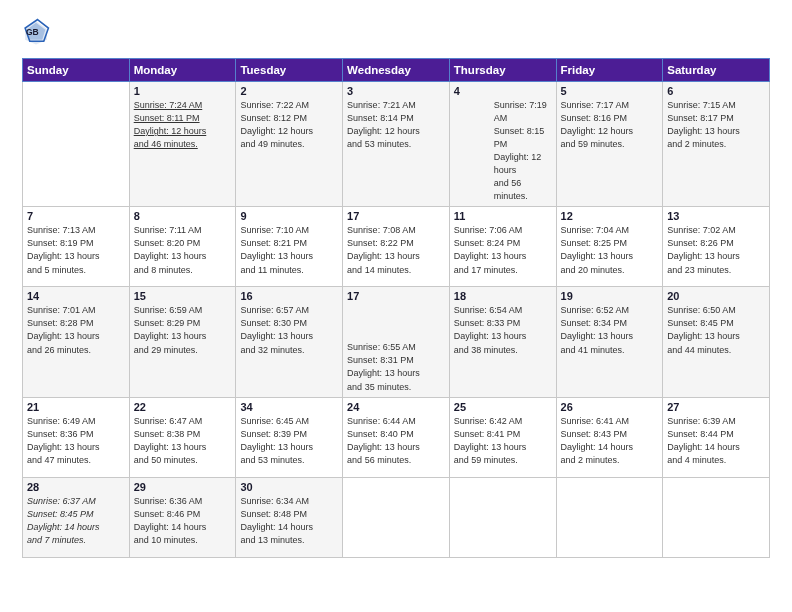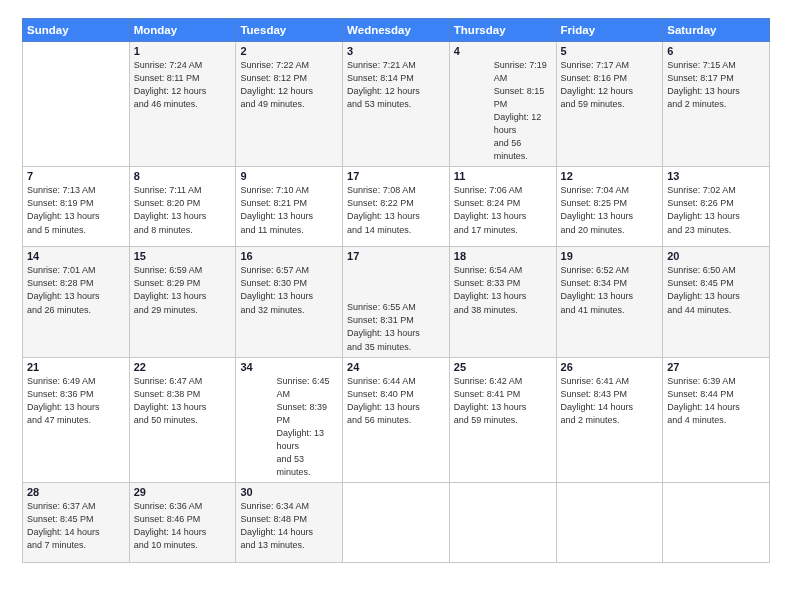--- a/index.html
+++ b/index.html
@@ -43,21 +43,21 @@
     .location {
       font-size: 14px;
       color: #444;
     }
     table {
       width: 100%;
       border-collapse: collapse;
       table-layout: fixed;
     }
     thead tr th {
-      background: #3b82f6;
+      background: #4c1d95;
       color: #fff;
       font-size: 11.5px;
       font-weight: bold;
       padding: 5px 4px;
       text-align: left;
       border: 1px solid #5580cc;
     }
     tbody tr td {
       border: 1px solid #c8c8c8;
       vertical-align: top;
@@ -85,39 +85,57 @@
       line-height: 1.45;
     }
     .empty-cell {
       background: #fff !important;
     }
   </style>
 </head>
 <body>
 
 <div class="page">
+  <div class="header">
+    <div class="logo">
+      <svg class="logo-icon" viewBox="0 0 36 36">
+        <polygon points="18,4 32,14 32,28 18,34 4,28 4,14" fill="#2962b8" opacity="0.15"></polygon>
+        <polygon points="20,2 34,13 28,30 10,30 4,13" fill="none" stroke="#2962b8" stroke-width="2"></polygon>
+        <polygon points="18,6 30,15 26,28 10,28 6,15" fill="#2962b8" opacity="0.3"></polygon>
+        <text x="5" y="22" font-size="11" font-weight="bold" fill="#1a1a2e" font-family="Arial">GB</text>
+      </svg>
+      <div>
+        <div style="font-size:13px;font-weight:bold;color:#1a1a2e;"></div>
+        <div style="font-size:13px;font-weight:bold;color:#2962b8;"></div>
+      </div>
+    </div>
+    <div class="title-block">
+      <div class="month-title"></div>
+      <div class="location"></div>
+    </div>
+  </div>
 
   <table>
     <thead>
       <tr>
       <th>Sunday</th>
           <th>Monday</th>
           <th>Tuesday</th>
           <th>Wednesday</th>
           <th>Thursday</th>
           <th>Friday</th>
           <th>Saturday</th>
         </tr>
     </thead>
     <tbody id="calendar-body">
     <tr>
           <td class="empty-cell"></td>
           <td>
             <span class="day-num">1</span>
-            <div class="day-info" style="white-space: pre-line;">Sunrise: 7:24 AM
+            <div class="day-info" style="white-space: pre-line; text-decoration: underline;">Sunrise: 7:24 AM
 Sunset: 8:11 PM
 Daylight: 12 hours
 and 46 minutes.</div>
           </td>
           <td>
             <span class="day-num">2</span>
             <div class="day-info" style="white-space: pre-line;">Sunrise: 7:22 AM
 Sunset: 8:12 PM
 Daylight: 12 hours
 and 49 minutes.</div>
@@ -263,21 +281,21 @@
           </td>
           <td>
             <span class="day-num">22</span>
             <div class="day-info" style="white-space: pre-line;">Sunrise: 6:47 AM
 Sunset: 8:38 PM
 Daylight: 13 hours
 and 50 minutes.</div>
           </td>
           <td>
             <span class="day-num">34</span>
-            <div class="day-info" style="white-space: pre-line; margin-left: 36px;">Sunrise: 6:45 AM
+            <div class="day-info" style="white-space: pre-line;">Sunrise: 6:45 AM
 Sunset: 8:39 PM
 Daylight: 13 hours
 and 53 minutes.</div>
           </td>
           <td>
             <span class="day-num">24</span>
             <div class="day-info" style="white-space: pre-line;">Sunrise: 6:44 AM
 Sunset: 8:40 PM
 Daylight: 13 hours
 and 56 minutes.</div>
@@ -300,21 +318,21 @@
             <span class="day-num">27</span>
             <div class="day-info" style="white-space: pre-line;">Sunrise: 6:39 AM
 Sunset: 8:44 PM
 Daylight: 14 hours
 and 4 minutes.</div>
           </td>
         </tr>
         <tr>
           <td>
             <span class="day-num">28</span>
-            <div class="day-info" style="white-space: pre-line;">Sunrise: 6:37 AM
+            <div class="day-info" style="white-space: pre-line; font-style: italic;">Sunrise: 6:37 AM
 Sunset: 8:45 PM
 Daylight: 14 hours
 and 7 minutes.</div>
           </td>
           <td>
             <span class="day-num">29</span>
             <div class="day-info" style="white-space: pre-line;">Sunrise: 6:36 AM
 Sunset: 8:46 PM
 Daylight: 14 hours
 and 10 minutes.</div>

